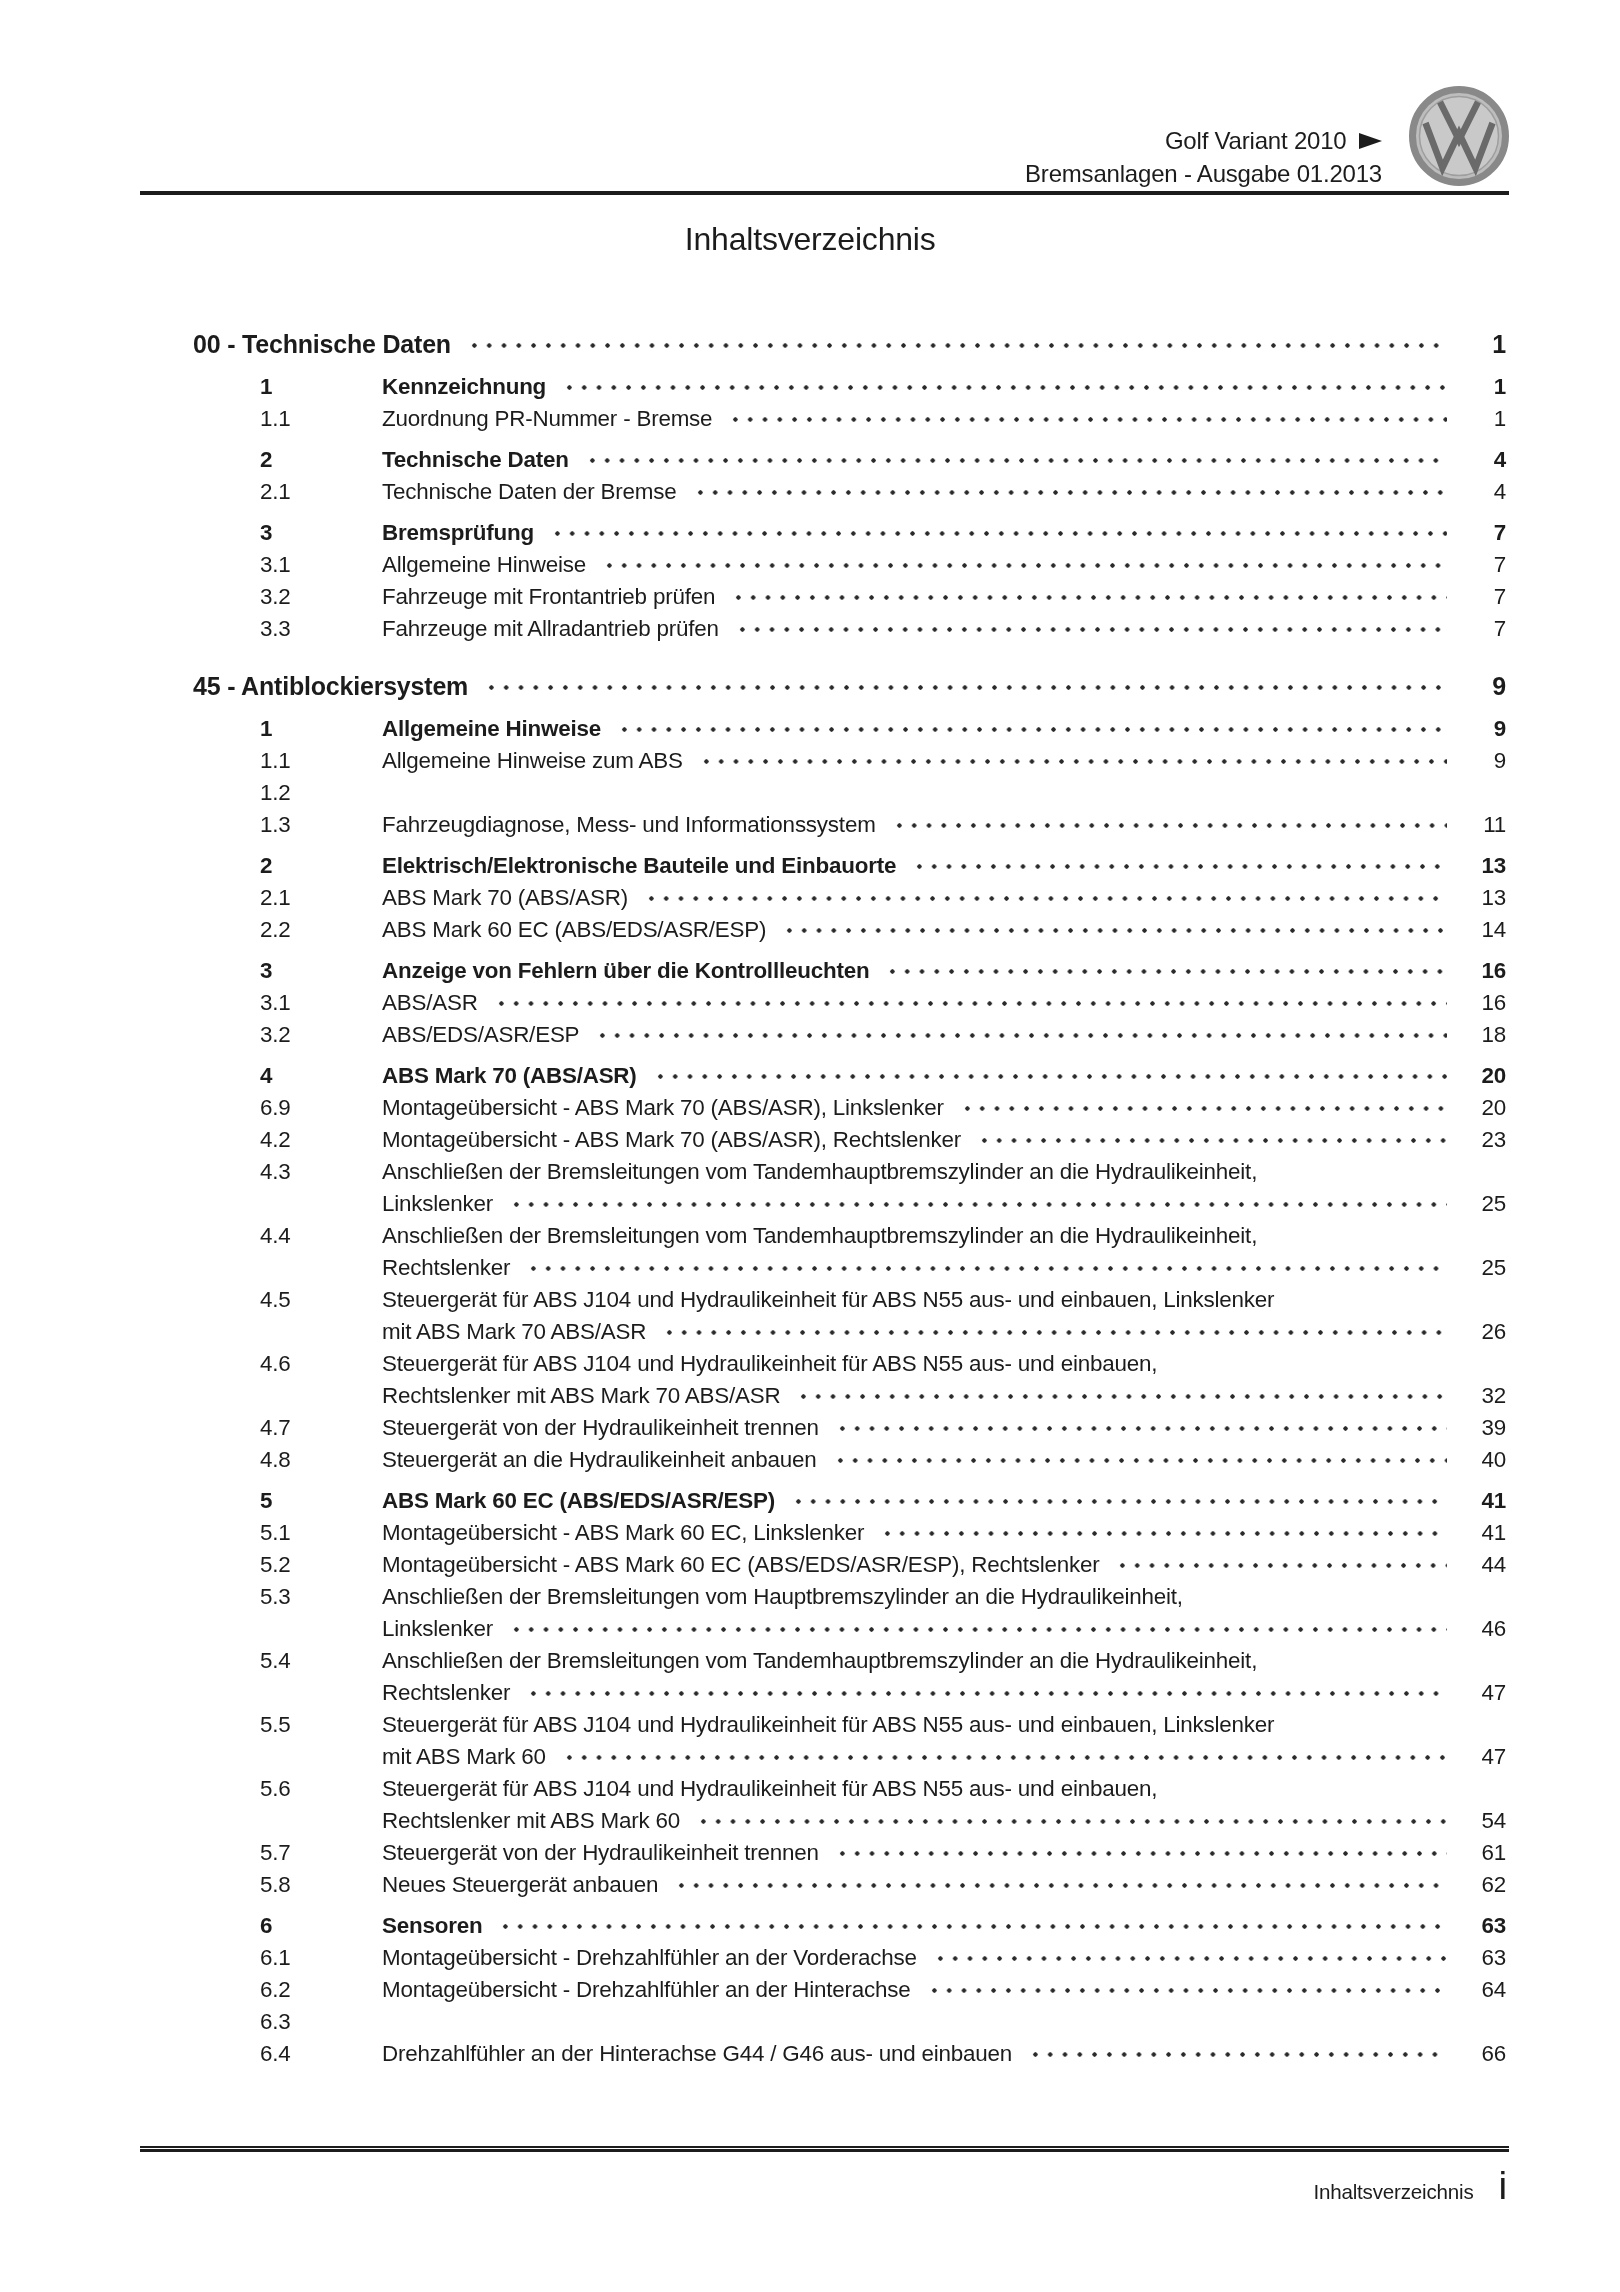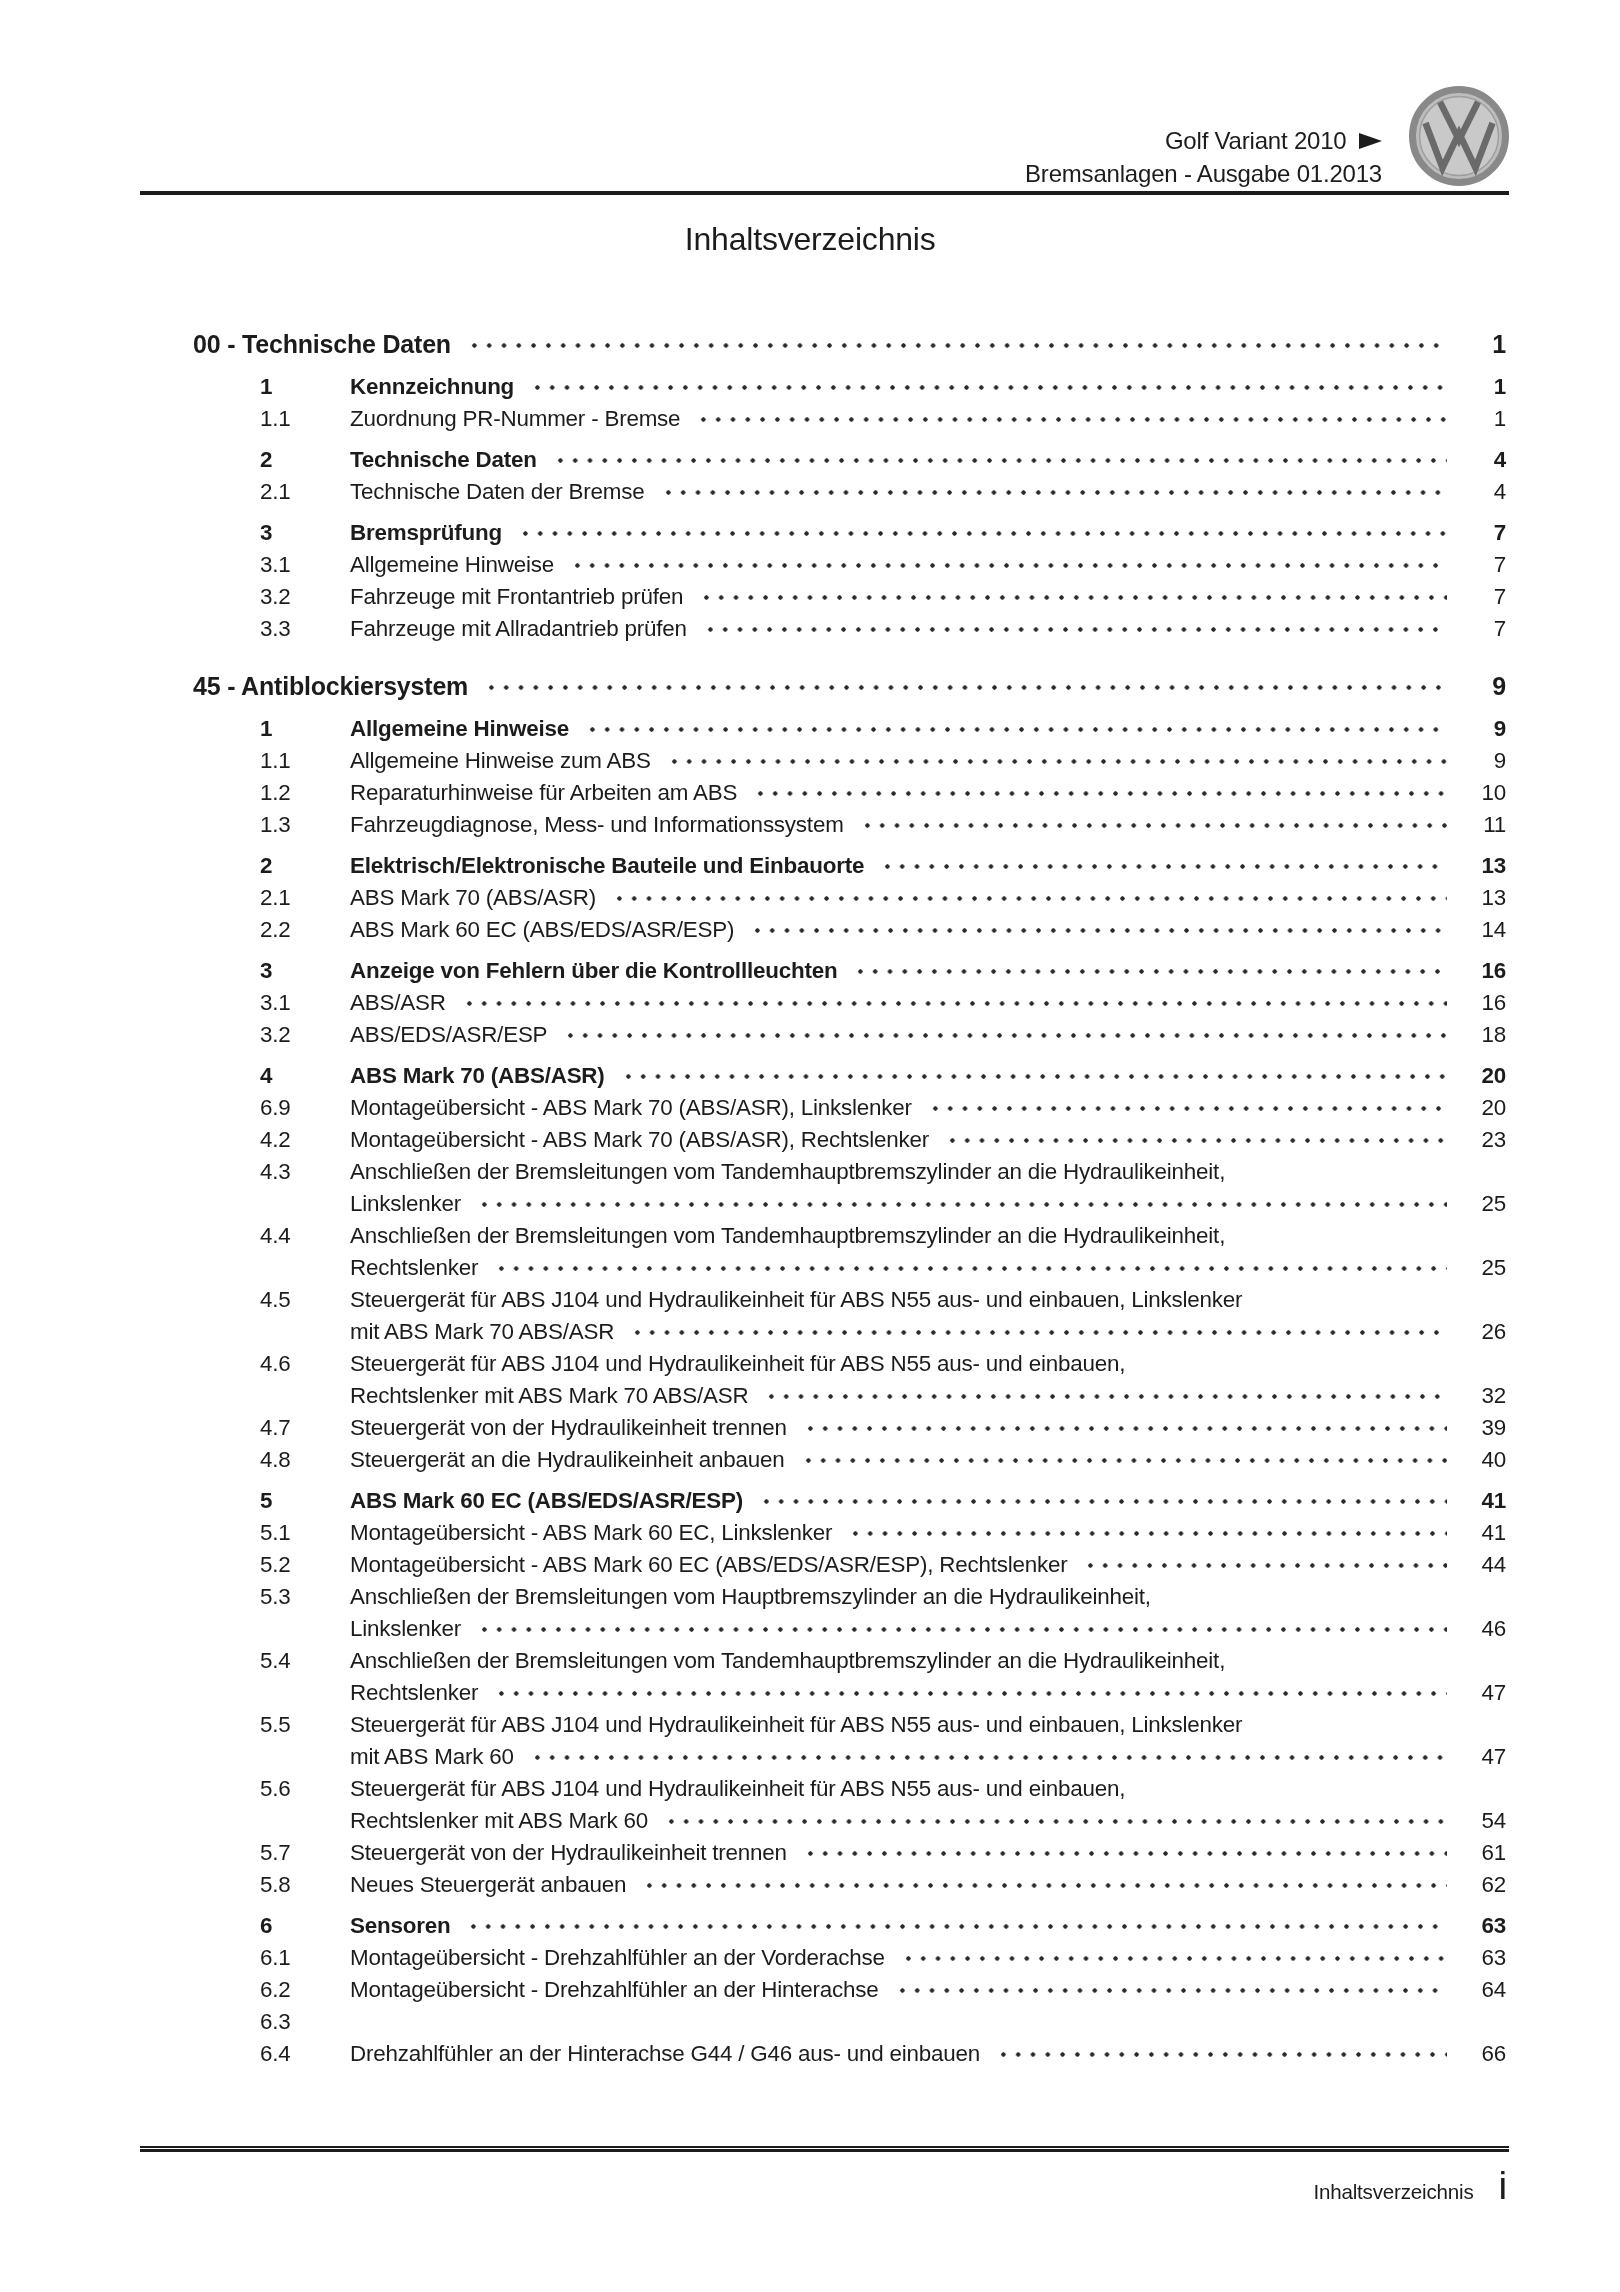--- a/index.html
+++ b/index.html
@@ -51,21 +51,21 @@
     margin-top:23px; margin-bottom:7.2px;
   }
   .chapter:first-child .chapter-row { margin-top:0; }
   .entry {
     display:flex; padding-left:67px;
     font-size:22.4px; line-height:32px; font-weight:400;
   }
   .entry.bold { font-weight:700; margin-top:9px; }
   .num { flex:none; width:90px; }
   .body { flex:1; display:flex; flex-direction:column; min-width:0; }
-  .line { display:flex; align-items:flex-end; }
+  .line { display:flex; align-items:flex-end;margin-left:32px; }
   .leader {
     flex:1 1 auto; min-width:27px; align-self:stretch;
     margin:0 7.2px 0 16px;
     background-image:radial-gradient(circle, #2a2a2a 1.9px, rgba(0,0,0,0) 2.4px);
     background-size:14.8px 14.8px;
     background-repeat:repeat-x;
     background-position:left 0 bottom 8px;
   }
   .chapter-row .leader { background-position:left 0 bottom 9px; }
   .pagenum { flex:none; width:52px; text-align:right; }
@@ -234,27 +234,20 @@
       <span class="line">
         <span class="text">Allgemeine Hinweise zum ABS</span>
         <span class="leader"></span>
         <span class="pagenum">9</span>
       </span>
     </span>
   </div>
 
   <div class="entry">
     <span class="num">1.2</span>
-    <span class="body">
-      <span class="line">
-        <span class="text">Reparaturhinweise für Arbeiten am ABS</span>
-        <span class="leader"></span>
-        <span class="pagenum">10</span>
-      </span>
-    </span>
   </div>
 
   <div class="entry">
     <span class="num">1.3</span>
     <span class="body">
       <span class="line">
         <span class="text">Fahrzeugdiagnose, Mess- und Informationssystem</span>
         <span class="leader"></span>
         <span class="pagenum">11</span>
       </span>

